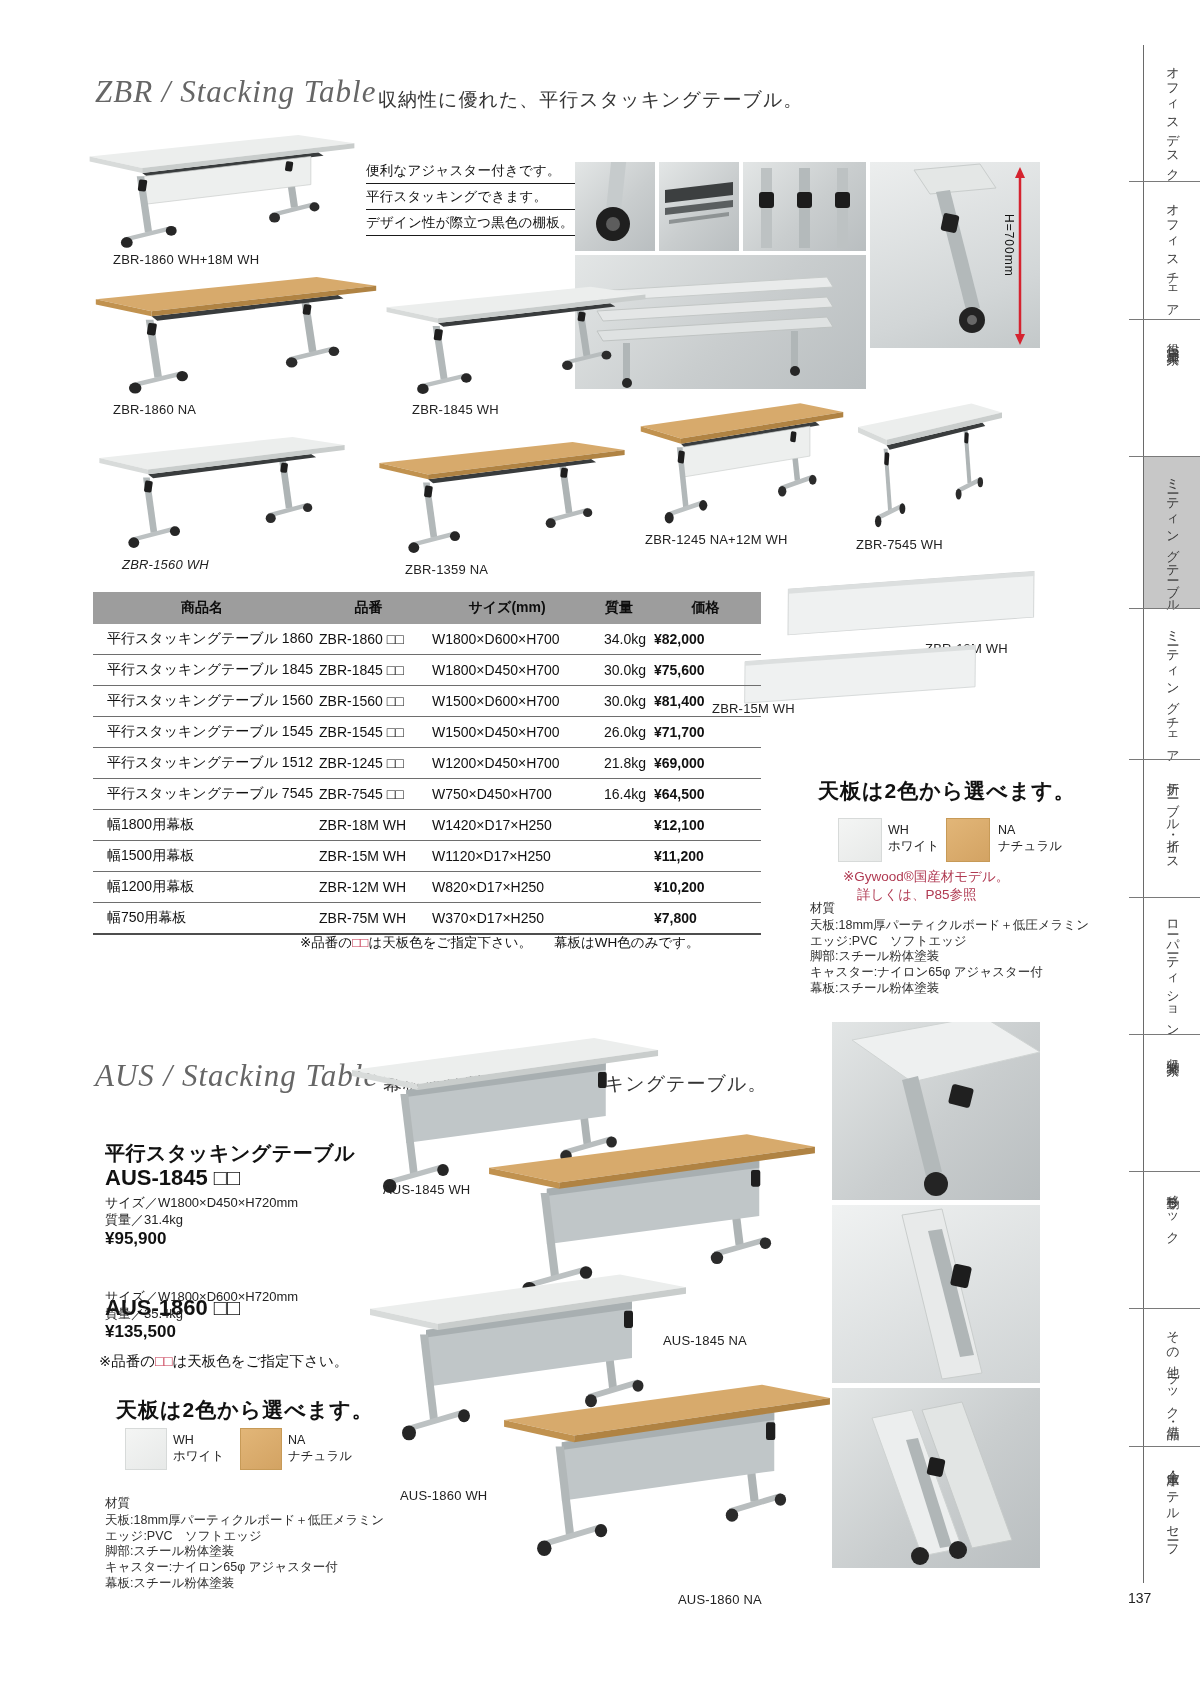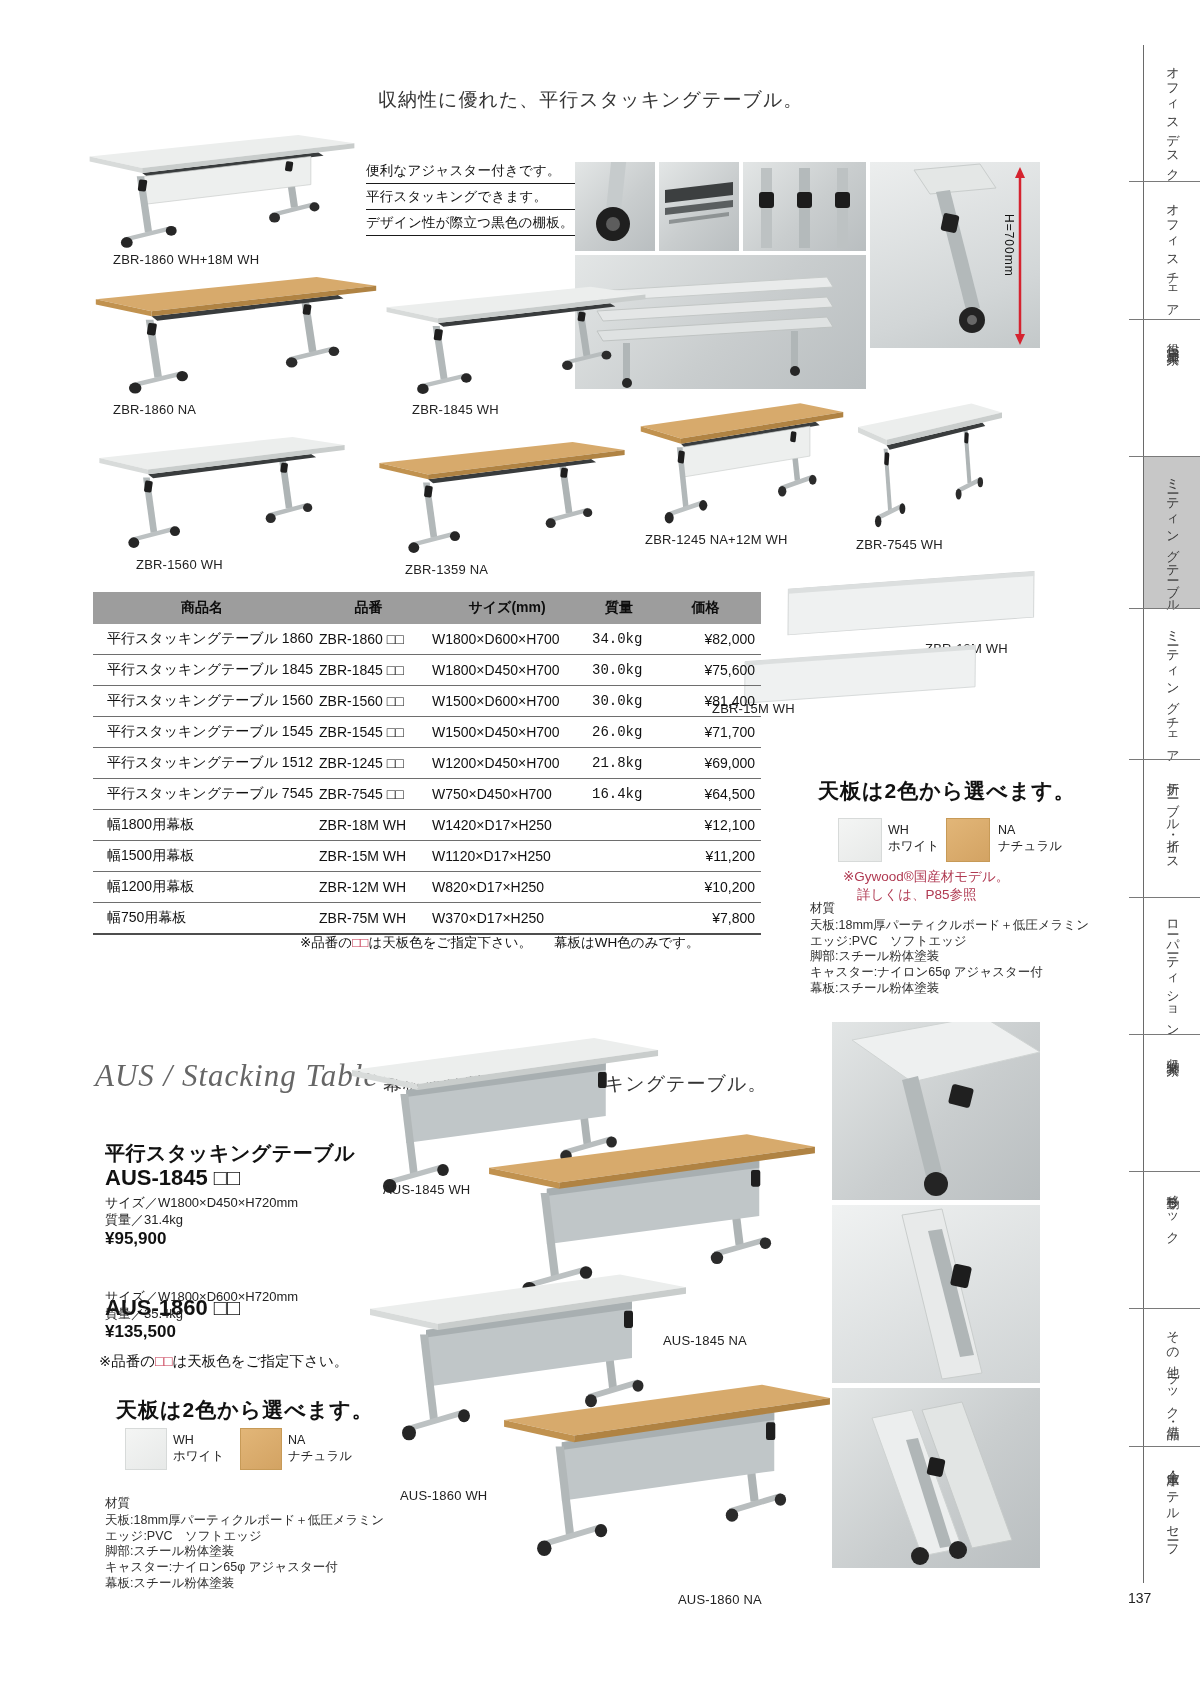--- a/index.html
+++ b/index.html
@@ -27,22 +27,22 @@
   .p-on{--panelop:1;--panel:#edefee;}
   .lbl{position:absolute;font-size:13px;color:#222;letter-spacing:.2px;white-space:nowrap;}
   
   .spec{position:absolute;left:93px;top:592px;width:668px;border-collapse:collapse;table-layout:fixed;}
   .spec th{background:#9d9d9d;color:#0d0d0d;font-size:14px;font-weight:600;height:32px;padding:0 4px;}
   .spec td{font-size:14px;color:#111;height:30px;border-bottom:1.4px solid #6e6e6e;padding:0 4px;white-space:nowrap;}
   .spec tr:last-child td{border-bottom:2px solid #4e4e4e;}
   .spec td.c1{text-align:left;padding-left:14px;}
   .spec td.c2{text-align:left;padding-left:8px;}
   .spec td.c3{text-align:left;padding-left:6px;}
-  .spec td.c4{text-align:left;font-family:Liberation Mono, monospace;}
-  .spec td.c5{text-align:right;padding-right:6px;}
+  .spec td.c4{text-align:right;}
+  .spec td.c5{text-align:left;padding-right:6px;font-weight:bold;}
   .note{font-size:13.5px;color:#111;white-space:nowrap;}
   .red-sq{color:#c4304a;}
   .gap{display:inline-block;width:22px;}
   
   .cc-title{font-size:21px;font-weight:bold;color:#111;letter-spacing:1px;white-space:nowrap;}
   .swatch{position:absolute;width:42px;height:42px;}
   .sw-wh{background:linear-gradient(145deg,#f4f5f4,#e7e9e8);border:1px solid #d7dad9;}
   .sw-na{background:linear-gradient(145deg,#e2b678,#d3a363);border:1px solid #c79a57;}
   .sw-lab{position:absolute;font-size:12.5px;color:#222;line-height:1.3;white-space:nowrap;}
   .gywood{font-size:13.5px;color:#b03a52;line-height:1.35;white-space:nowrap;}
@@ -107,20 +107,23 @@
         <polygon points="2,38 70,52 70,58 2,44" fill="var(--edge,#d8dbda)"></polygon>
         <polygon points="70,52 318,18 318,24 70,58" fill="var(--edge2,#c9cdcc)"></polygon>
       </symbol>
       <symbol id="sym-slab" viewBox="0 0 260 70">
         <polygon points="6,14 254,4 252,54 4,64" fill="#eff1f1" stroke="#d3d6d6" stroke-width="1"></polygon>
         <polygon points="6,14 254,4 254,9 6,19" fill="#dcdfdf"></polygon>
       </symbol>
     </defs>
   </svg>
 
+  <div class="abs" style="left:95px;top:74px;">
+    <span class="series-title">ZBR / Stacking Table</span>
+  </div>
   <div class="abs series-sub" style="left:378px;top:87px;">収納性に優れた、平行スタッキングテーブル。</div>
 
   <ul class="features abs" style="left:366px;top:158px;">
     <li>便利なアジャスター付きです。</li>
     <li>平行スタッキングできます。</li>
     <li>デザイン性が際立つ黒色の棚板。</li>
   </ul>
 
   <div class="photo" style="left:575px;top:162px;width:80px;height:89px;">
     <svg viewBox="0 0 80 89" preserveAspectRatio="none">
@@ -190,21 +193,21 @@
         <use href="#sym-table"></use>
       </svg>
   </div>
   <span class="lbl" style="left:412px;top:402px;">ZBR-1845 WH</span>
 
   <div class="tbl v-wh" style="left:96px;top:432px;width:252px;height:122px;">
     <svg viewBox="0 0 300 150" preserveAspectRatio="none">
         <use href="#sym-table"></use>
       </svg>
   </div>
-  <span class="lbl" style="left:136px;top:557px;">ZBR-1560 WH</span>
+  <span class="lbl" style="left:122px;top:557px;font-style:italic;">ZBR-1560 WH</span>
 
   <div class="tbl v-na" style="left:376px;top:437px;width:252px;height:122px;">
     <svg viewBox="0 0 300 150" preserveAspectRatio="none">
         <use href="#sym-table"></use>
       </svg>
   </div>
   <span class="lbl" style="left:405px;top:562px;">ZBR-1359 NA</span>
 
   <div class="tbl v-na p-on" style="left:638px;top:398px;width:208px;height:132px;">
     <svg viewBox="0 0 300 150" preserveAspectRatio="none">

